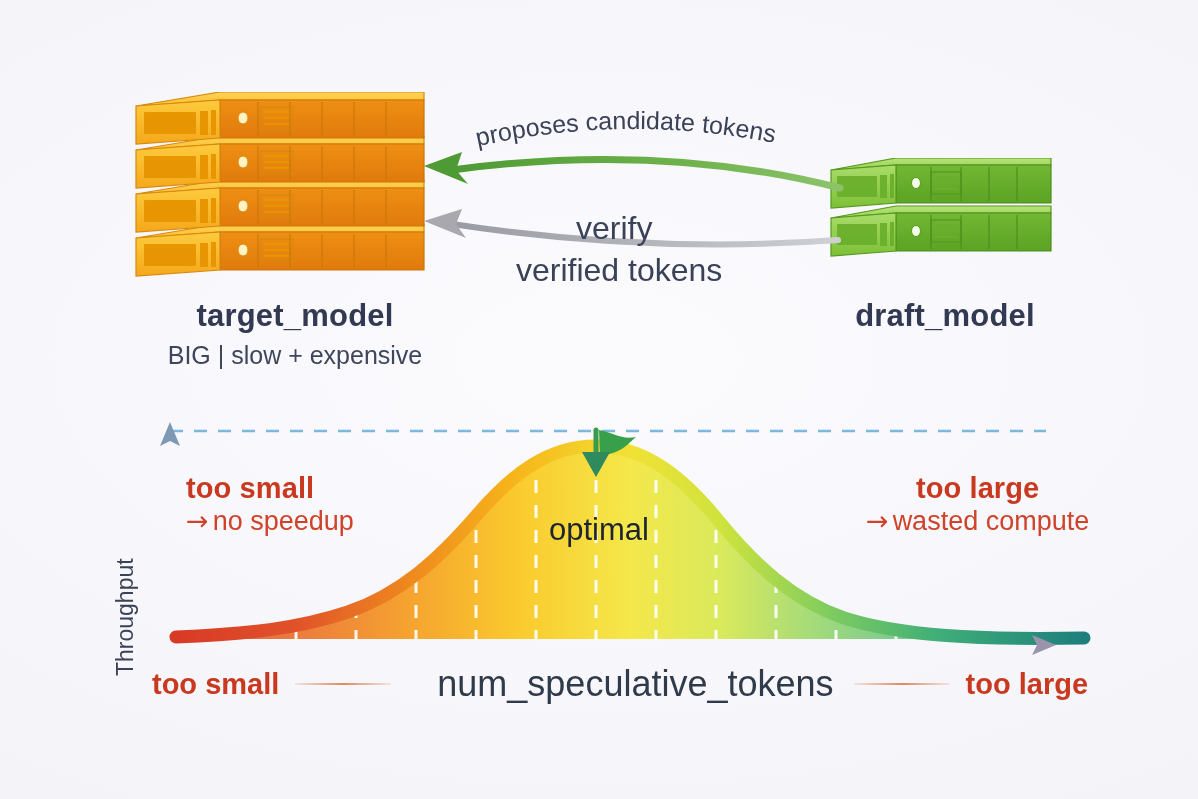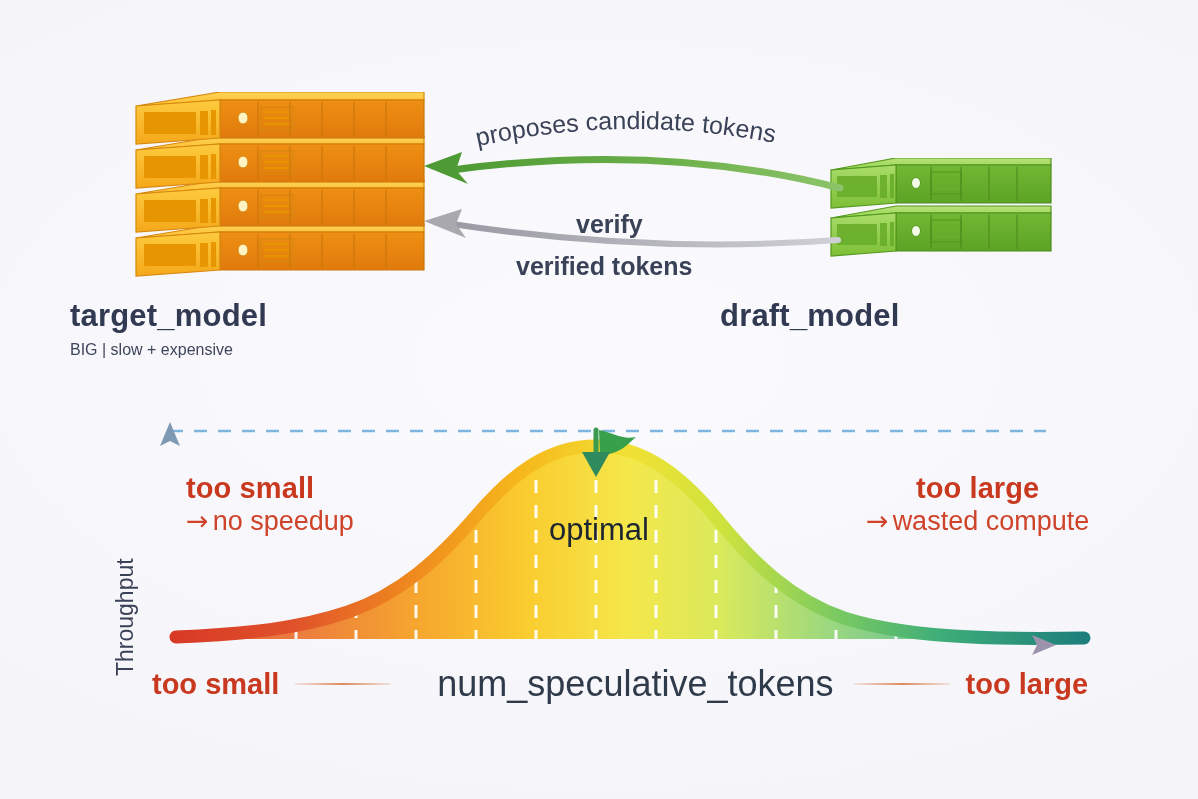--- a/index.html
+++ b/index.html
@@ -19,42 +19,41 @@
     background:
       radial-gradient(ellipse 140% 110% at 50% 45%, #fbfafd 0%, #f5f4f9 55%, #f1f0f6 100%);
   }
 
   
   .diagram-top { position: absolute; left: 0; top: 0; width: 1198px; height: 400px; }
 
   .server-art { position: absolute; }
   .server-art svg { display: block; }
 
-  .model-block { position: absolute; }
+  .model-block { position: absolute; text-align: center; }
   .model-name {
     font-size: 31px;
     font-weight: bold;
     color: #313a52;
     letter-spacing: 0.2px;
     white-space: nowrap;
   }
   .model-sub {
-    font-size: 16px;
+    font-size: 25px;
     color: #3e465c;
     margin-top: 7px;
     white-space: nowrap;
     font-weight: 400;
   }
 
   .arc-label {
     position: absolute;
-    font-size: 25px;
+    font-size: 32px;
     color: #3a4258;
     white-space: nowrap;
-    font-weight: bold;
   }
 
   .axis-label-y {
     position: absolute;
     left: 112px;
     top: 476px;
     width: 200px;
     font-size: 23px;
     color: #3a4258;
     transform: rotate(-90deg) translate(-100%, 0);

